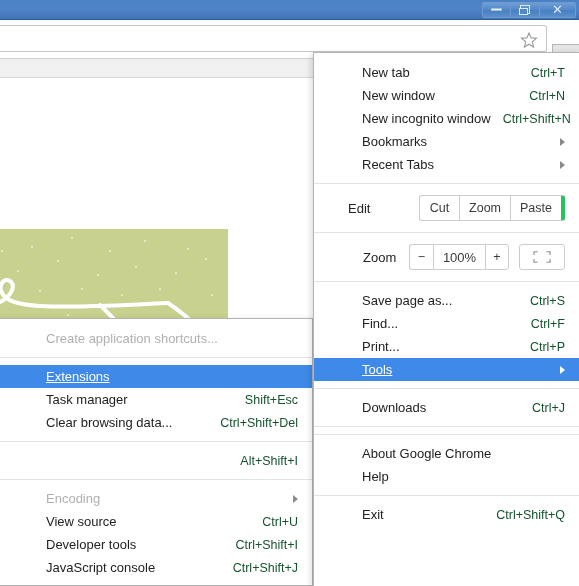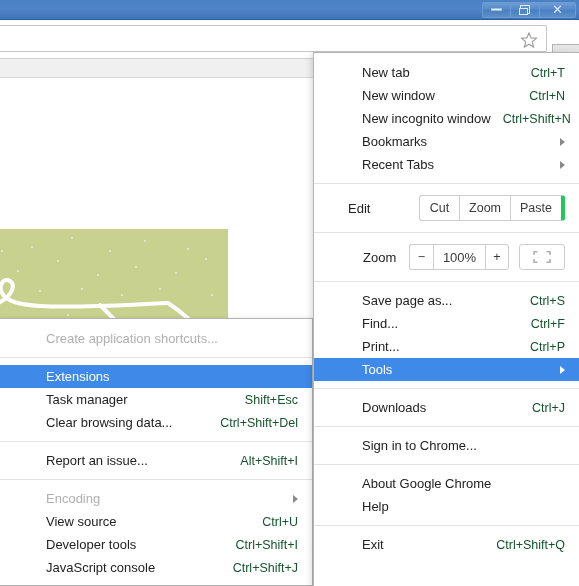--- a/index.html
+++ b/index.html
@@ -127,21 +127,21 @@
   }
   .mi .label { flex: 0 0 auto; }
   .mi .accel {
     margin-left: auto;
     color: #14532d;
     font-size: 12.5px;
     padding-left: 12px;
   }
   .mi.disabled .label { color: #b0b0b0; }
   .mi.highlight { background: #3f8ae8; }
-  .mi.highlight .label { color: #ffffff; }
+  .mi.highlight .label { color: #ffffff; text-decoration: underline; }
   .mi .arrow {
     margin-left: auto;
     width: 0; height: 0;
     border-left: 5px solid #8a8a8a;
     border-top: 4px solid transparent;
     border-bottom: 4px solid transparent;
   }
   .mi.highlight .arrow { border-left-color: #ffffff; }
   .sep {
     height: 1px; margin: 7px 0;
@@ -286,21 +286,20 @@
       <span class="accel">Shift+Esc</span>
     </div>
     <div class="mi">
       <span class="label">Clear browsing data...</span>
       <span class="accel">Ctrl+Shift+Del</span>
     </div>
 
     <div class="sep"></div>
 
     <div class="mi">
-      <span class="label">Report an issue...</span>
       <span class="accel">Alt+Shift+I</span>
     </div>
 
     <div class="sep"></div>
 
     <div class="mi disabled">
       <span class="label">Encoding</span>
       <span class="arrow"></span>
     </div>
     <div class="mi">
@@ -399,23 +398,20 @@
 
     <div class="sep"></div>
 
     <div class="mi">
       <span class="label">Downloads</span>
       <span class="accel">Ctrl+J</span>
     </div>
 
     <div class="sep"></div>
 
-    <div class="mi">
-      <span class="label">Sign in to Chrome...</span>
-    </div>
 
     <div class="sep"></div>
 
     <div class="mi">
       <span class="label">About Google Chrome</span>
     </div>
     <div class="mi">
       <span class="label">Help</span>
     </div>
 

